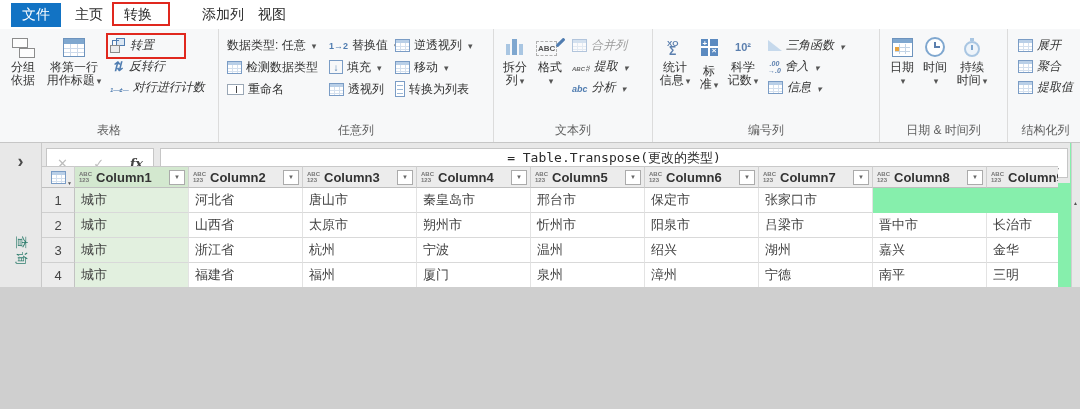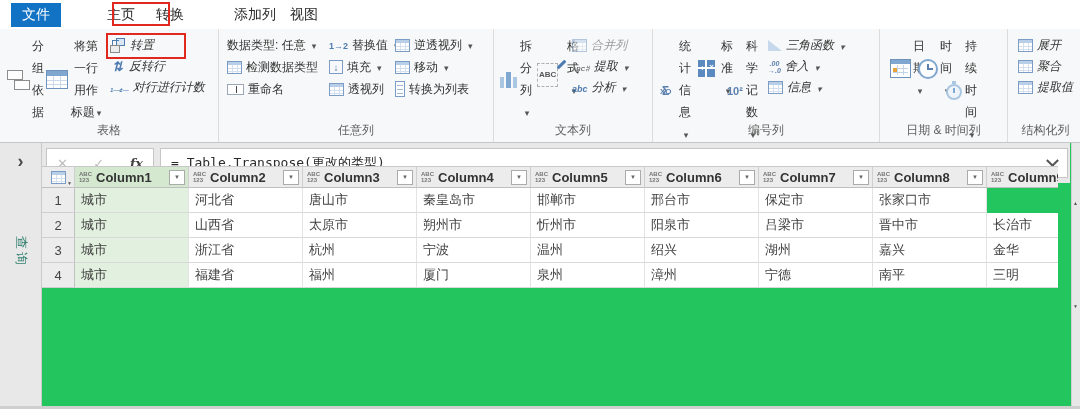--- a/index.html
+++ b/index.html
@@ -1,31 +1,31 @@
 <!DOCTYPE html>
 <html><head>
 <meta charset="utf-8">
 <style>
   * { margin:0; padding:0; box-sizing:border-box; }
   html,body { background:#cfcfcf; }
   #app {
-    position:relative; width:1080px; height:406px; overflow:hidden;
-    background:#22c55e; font-family:"Liberation Sans", sans-serif; color:#333;
+    position:relative; width:1080px; height:287px; overflow:hidden;
+    background:#86efac; font-family:"Liberation Sans", sans-serif; color:#333;
     -webkit-font-smoothing:antialiased;
   }
   
   .tabbar { position:absolute; left:0; top:0; width:1080px; height:29px; background:#fff; }
   .file-tab {
     position:absolute; left:11px; top:3px; width:50px; height:24px;
     background:#1273c4; color:#fff; font-size:14px; display:flex;
     align-items:center; justify-content:center; cursor:pointer;
   }
   .tab {
     position:absolute; top:3px; height:24px; display:flex; align-items:center;
-    font-size:14px; color:#2b2b2b; cursor:pointer; padding:0 4px;margin-left:32px;
+    font-size:14px; color:#2b2b2b; cursor:pointer; padding:0 4px;
   }
   .tab.t-home { left:71px; } .tab.t-transform { left:120px; }
   .tab.t-addcol { left:198px; } .tab.t-view { left:254px; }
   
   .redbox { position:absolute; border:2px solid #e0281e; pointer-events:none; background:transparent; }
   .rb-tab { left:112px; top:2px; width:58px; height:24px; }
   .rb-transpose { left:106px; top:33px; width:80px; height:26px; }
   
   .ribbon {
     position:absolute; left:0; top:29px; width:1080px; height:114px;
@@ -38,22 +38,22 @@
   .g-num    { left:653px; width:227px; }
   .g-dt     { left:880px; width:128px; }
   .g-struct { left:1008px; width:75px; border-right:none; }
   .glabel {
     position:absolute; bottom:3px; left:0; right:0; text-align:center;
     font-size:12px; color:#5f5f5f; white-space:nowrap;
   }
   .gflex { display:flex; align-items:flex-start; padding:4px 0 0 6px; }
   
   .bbtn {
-    display:flex; flex-direction:row; align-items:center; gap:2px;
-    font-size:12px; line-height:22px; color:#333; text-align:center;
+    display:flex; flex-direction:column; align-items:center; gap:2px;
+    font-size:12px; line-height:13px; color:#333; text-align:center;
     padding-top:2px; cursor:pointer;
   }
   .bbtn .iczone { height:24px; display:flex; align-items:center; justify-content:center; }
   .blabel { display:block; text-align:center; }
   
   .sbtn {
     display:flex; align-items:center; gap:4px; height:21px;
     font-size:12px; color:#333; white-space:nowrap; cursor:pointer; padding:0 2px;
   }
   .vstack { display:flex; flex-direction:column;font-style:italic; }
@@ -125,21 +125,21 @@
   .expbtn::after { content:"›"; font-size:18px; font-weight:bold; color:#4a4a4a; }
   .vlabel { position:absolute; left:50%; top:100px; transform:translateX(-50%) rotate(90deg); font-size:13px; letter-spacing:3px; color:#2f7d6d; white-space:nowrap; }
   
   .fbar { position:absolute; left:42px; top:143px; right:10px; height:40px; background:#e8e8e8; }
   .fxbox { position:absolute; left:4px; top:5px; width:108px; height:30px; background:#fff; border:1px solid #c6c6c6;
            display:flex; align-items:center; justify-content:space-between; padding:0 10px; }
   .xic::before { content:"✕"; color:#bdbdbd; font-size:13px; }
   .vic::before { content:"✓"; color:#bdbdbd; font-size:13px; }
   .fxl { font-family:"DejaVu Serif", serif; font-style:italic; font-size:13px; color:#444;font-weight:bold; }
   .finput { position:absolute; left:118px; top:5px; right:2px; height:30px; background:#fff; border:1px solid #c6c6c6;
-            display:flex; align-items:center; padding:0 10px; font-family:"DejaVu Sans Mono", monospace; font-size:13px; color:#2b2b2b; }
+            display:flex; align-items:center; padding:0 10px; font-family:"DejaVu Sans Mono", monospace; font-size:13px; color:#2b2b2b;flex-direction:column; }
   .fchev { margin-left:auto; width:9px; height:9px; border-right:2px solid #555; border-bottom:2px solid #555; transform:rotate(45deg) translate(-2px,-2px); cursor:pointer; }
   
   .grid { position:absolute; left:42px; top:166px; width:1016px; overflow:hidden; background:transparent; }
   .trow { display:flex; width:1059px; }
   .cell { flex:none; overflow:hidden; white-space:nowrap; }
   .hrow .cell { height:22px; background:#ececec; border-right:1px solid #cfcfcf; border-bottom:1px solid #bfbfbf; border-top:1px solid #c9c9c9; }
   .hc { width:114px; display:flex; align-items:center; gap:4px; padding:0 3px 0 4px; font-size:13px; font-weight:bold; color:#333; cursor:pointer; }
   .rncell { width:33px; display:flex; align-items:center; justify-content:center; background:#ececec;
             border-right:1px solid #c2c2c2; border-bottom:1px solid #cfcfcf; font-size:13px; color:#444; }
   .corner { cursor:pointer; position:relative; }
@@ -324,21 +324,21 @@
             <span class="ic mt"></span>
             <span>信息</span>
               <span class="car"></span>
           </div>
         </div>
       </div>
       <div class="glabel">编号列</div>
     </div>
 
     <div class="rgroup g-dt">
-      <div class="gflex" style="gap:4px; padding-left:10px;">
+      <div class="gflex" style="gap:9px; padding-left:10px;">
         <div class="bbtn" style="width:24px;">
           <span class="iczone">
               <span class="ic cal">
                 <i></i>
               </span>
             </span>
           <span class="blabel"><span>日期</span><span class="car"></span></span>
         </div>
         <div class="bbtn" style="width:24px;">
           <span class="iczone">
@@ -474,21 +474,20 @@
           </span>
           <span class="cname">Column9</span>
         </div>
       </div>
       <div class="trow drow">
         <div class="cell rncell">1</div>
         <div class="cell dc selc2">城市</div>
         <div class="cell dc">河北省</div>
         <div class="cell dc">唐山市</div>
         <div class="cell dc">秦皇岛市</div>
-        <div class="cell dc">邯郸市</div>
         <div class="cell dc">邢台市</div>
         <div class="cell dc">保定市</div>
         <div class="cell dc">张家口市</div>
       </div>
       <div class="trow drow">
         <div class="cell rncell">2</div>
         <div class="cell dc selc2">城市</div>
         <div class="cell dc">山西省</div>
         <div class="cell dc">太原市</div>
         <div class="cell dc">朔州市</div>

